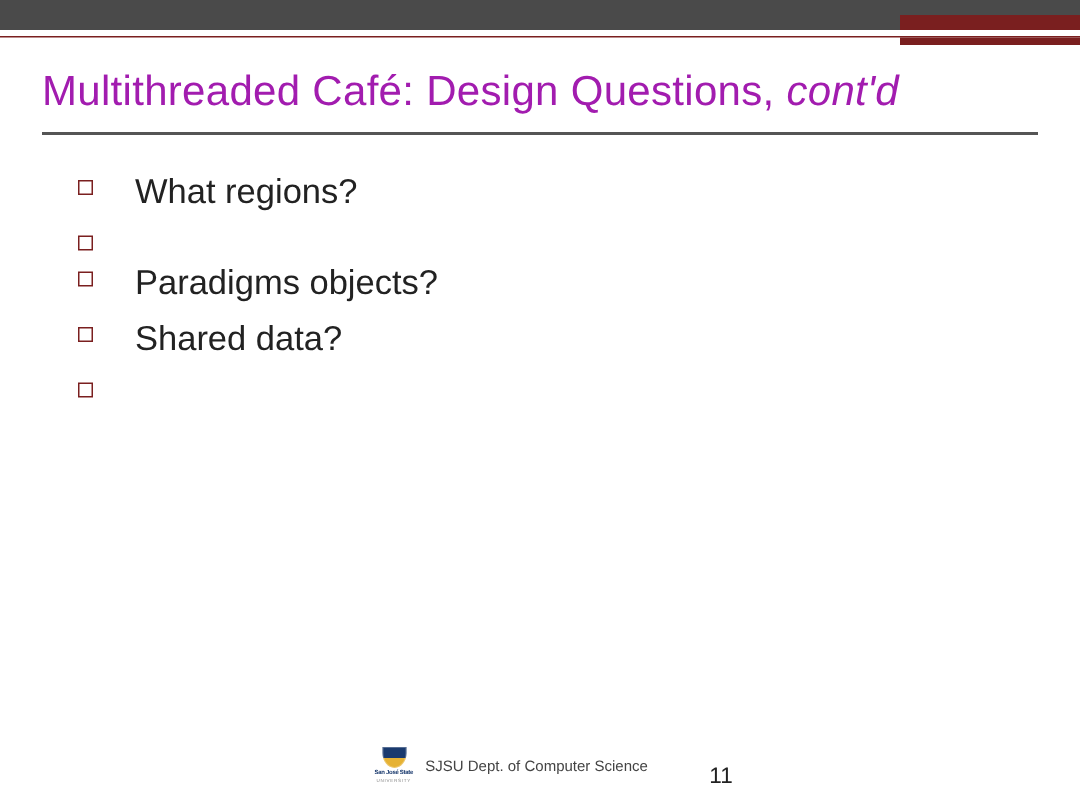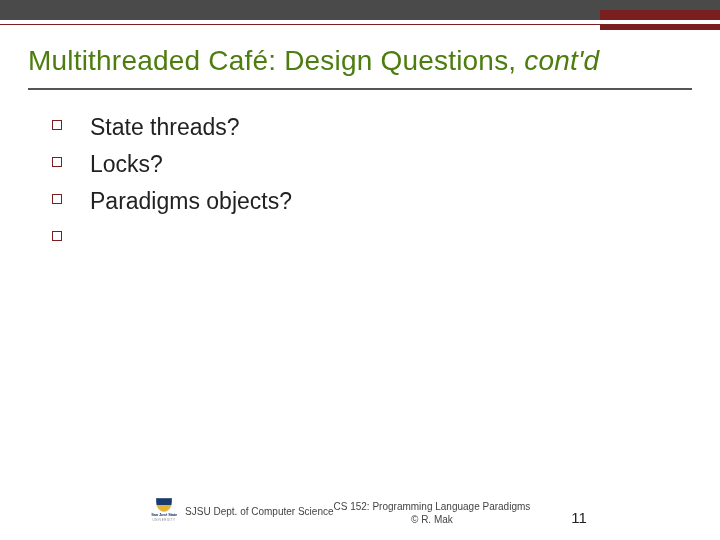--- a/index.html
+++ b/index.html
@@ -46,21 +46,21 @@
   }
   
   .title-wrap {
     position: absolute;
     top: 44px;
     left: 28px;
     right: 28px;
   }
   .title {
     font-size: 28px;
-    color: #4d7c0f;
+    color: #a21caf;
     font-weight: 400;
     line-height: 1.2;
     letter-spacing: 0.2px;
   }
   .title .italic {
     font-style: italic;
   }
   .title-underline {
     margin-top: 10px;
     height: 2px;
@@ -173,46 +173,45 @@
   <div class="title-wrap">
     <div class="title">
       <span>Multithreaded Café: Design Questions, </span><span class="italic">cont'd</span>
     </div>
     <div class="title-underline"></div>
   </div>
 
   <div class="bullets">
     <div class="bullet-item">
       <span class="bullet-marker"></span>
-      <span class="bullet-text">State threads?</span>
-    </div>
-    <div class="bullet-item">
-      <span class="bullet-marker"></span>
-      <span class="bullet-text">Locks?</span>
+      <span class="bullet-text">What regions?</span>
+    </div>
+    <div class="bullet-item">
+      <span class="bullet-marker"></span>
     </div>
     <div class="bullet-item">
       <span class="bullet-marker"></span>
       <span class="bullet-text">Paradigms objects?</span>
+    </div>
+    <div class="bullet-item">
+      <span class="bullet-marker"></span>
+      <span class="bullet-text">Shared data?</span>
     </div>
     <div class="bullet-item">
       <span class="bullet-marker"></span>
     </div>
   </div>
 
   <div class="footer">
     <div class="footer-left">
       <div class="logo">
         <div class="logo-shield"></div>
         <div class="logo-text">San José State</div>
         <div class="logo-sub">UNIVERSITY</div>
       </div>
       <div class="footer-left-text">
         <div>SJSU Dept. of Computer Science</div>
       </div>
     </div>
-    <div class="footer-center">
-      <div>CS 152: Programming Language Paradigms</div>
-      <div>© R. Mak</div>
-    </div>
     <div class="footer-right">11</div>
   </div>
 
 </div>
 
 </body></html>

